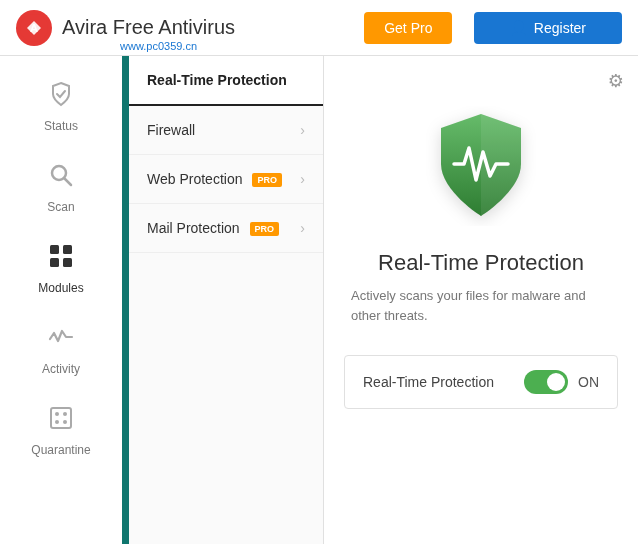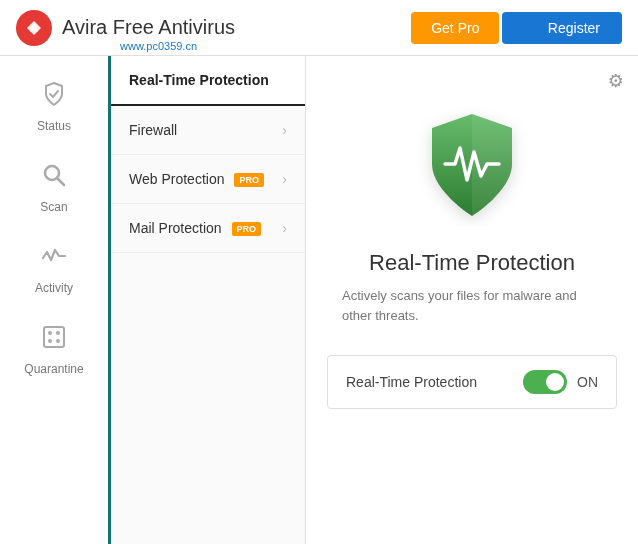--- a/index.html
+++ b/index.html
@@ -12,36 +12,36 @@
       border-bottom: 1px solid #e0e0e0;
     }
     .top-bar-left { display: flex; align-items: center; gap: 10px; }
     .logo-icon {
       width: 36px; height: 36px; background: #e53935; border-radius: 50%;
       display: flex; align-items: center; justify-content: center;
       color: white; font-weight: bold; font-size: 14px;
     }
     .app-title { font-size: 20px; font-weight: 400; color: #333; }
     .watermark { position: absolute; top: 40px; left: 120px; font-size: 11px; color: #1976d2; }
-    .top-bar-right { display: flex; gap: 3px; }
+    .top-bar-right { display: flex; gap: 22px; }
     .btn-get-pro {
       background: #ff9800; color: white; border: none; padding: 8px 20px;
       border-radius: 4px; font-size: 14px; cursor: pointer; font-weight: 500;
     }
     .btn-register {
-      background: #1976d2; color: white; border: none; padding: 8px 22px;
+      background: #1976d2; color: white; border: none; padding: 8px 36px;
       border-radius: 4px; font-size: 14px; cursor: pointer; display: flex; align-items: center; gap: 6px;
     }
 
     
     .main { display: flex; height: calc(544px - 56px); }
 
     
     .sidebar {
-      width: 111px; background: #fff; border-right: 3px solid #0f766e;
+      width: 129px; background: #fff; border-right: 7px solid #0f766e;
       display: flex; flex-direction: column; align-items: center;
       padding-top: 10px; gap: 0;
     }
     .sidebar-item {
       width: 100%; display: flex; flex-direction: column; align-items: center;
       padding: 14px 0; cursor: pointer; color: #777;
     }
     .sidebar-item.active { color: #333; }
     .sidebar-icon { font-size: 26px; margin-bottom: 4px; }
     .sidebar-label { font-size: 12px; color: inherit; }
@@ -138,20 +138,31 @@
       <span class="sidebar-label">Status</span>
     </div>
     <div class="sidebar-item">
       <div class="sidebar-icon">
         <svg width="28" height="28" viewBox="0 0 28 28" fill="none">
           <circle cx="12" cy="12" r="7" stroke="#aaa" stroke-width="2.5"></circle>
           <line x1="17" y1="17" x2="24" y2="24" stroke="#aaa" stroke-width="2.5" stroke-linecap="round"></line>
         </svg>
       </div>
       <span class="sidebar-label">Scan</span>
+    </div>
+    <div class="sidebar-item active">
+      <div class="sidebar-icon">
+        <svg width="28" height="28" viewBox="0 0 28 28">
+          <rect x="3" y="3" width="9" height="9" rx="1.5" fill="#333"></rect>
+          <rect x="16" y="3" width="9" height="9" rx="1.5" fill="#333"></rect>
+          <rect x="3" y="16" width="9" height="9" rx="1.5" fill="#333"></rect>
+          <rect x="16" y="16" width="9" height="9" rx="1.5" fill="#333"></rect>
+        </svg>
+      </div>
+      <span class="sidebar-label">Modules</span>
     </div>
     <div class="sidebar-item">
       <div class="sidebar-icon">
         <svg width="28" height="28" viewBox="0 0 28 28" fill="none">
           <polyline points="3,16 7,10 11,18 15,8 19,14 25,14" stroke="#aaa" stroke-width="2.2" fill="none" stroke-linecap="round" stroke-linejoin="round"></polyline>
         </svg>
       </div>
       <span class="sidebar-label">Activity</span>
     </div>
     <div class="sidebar-item">

